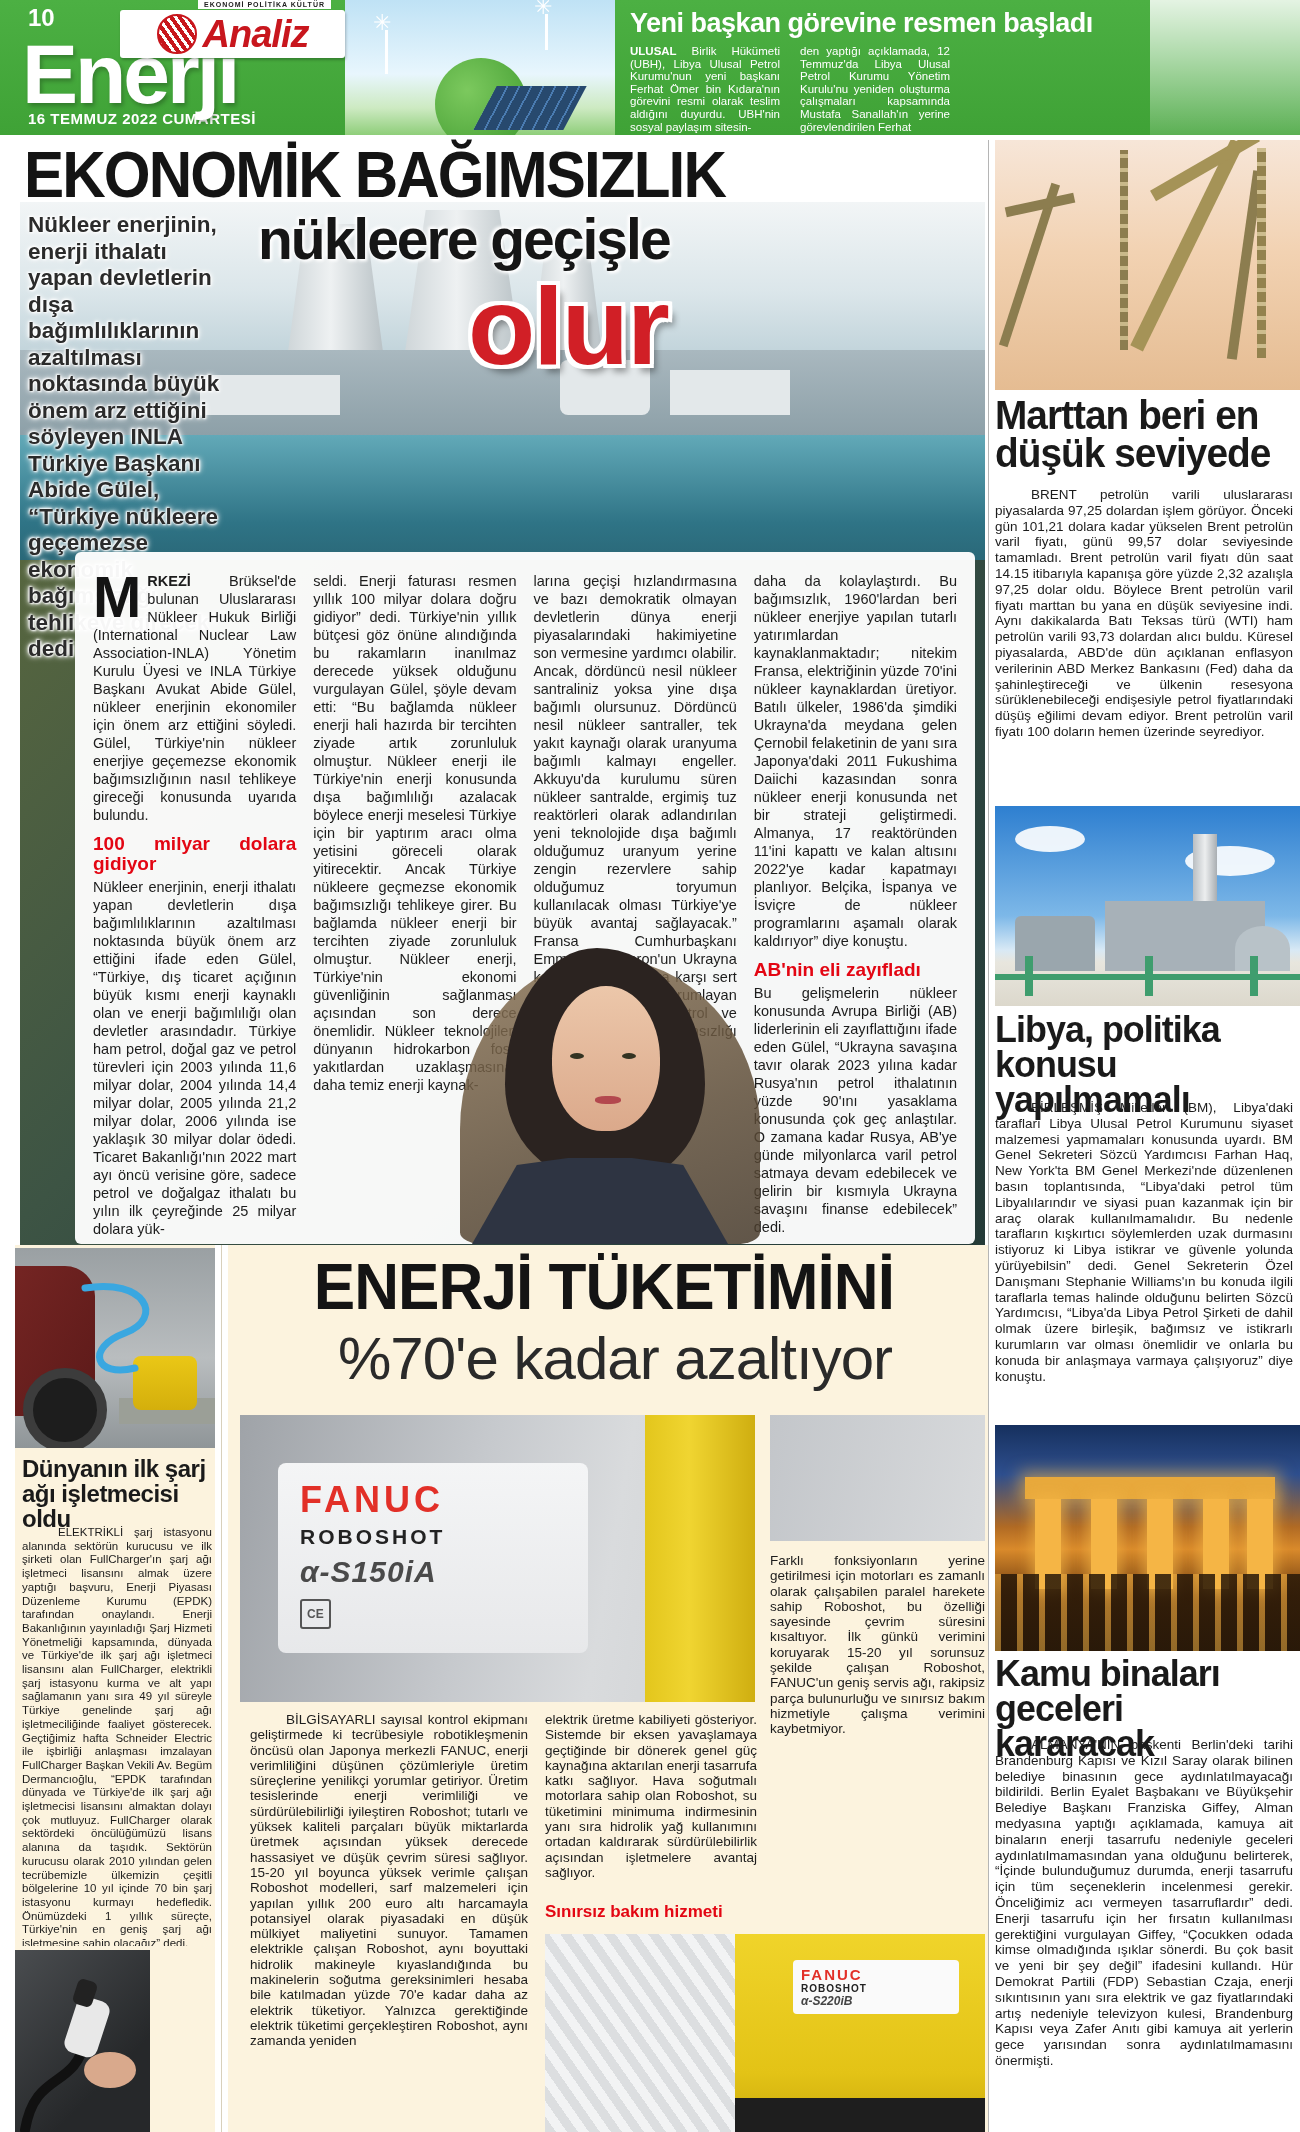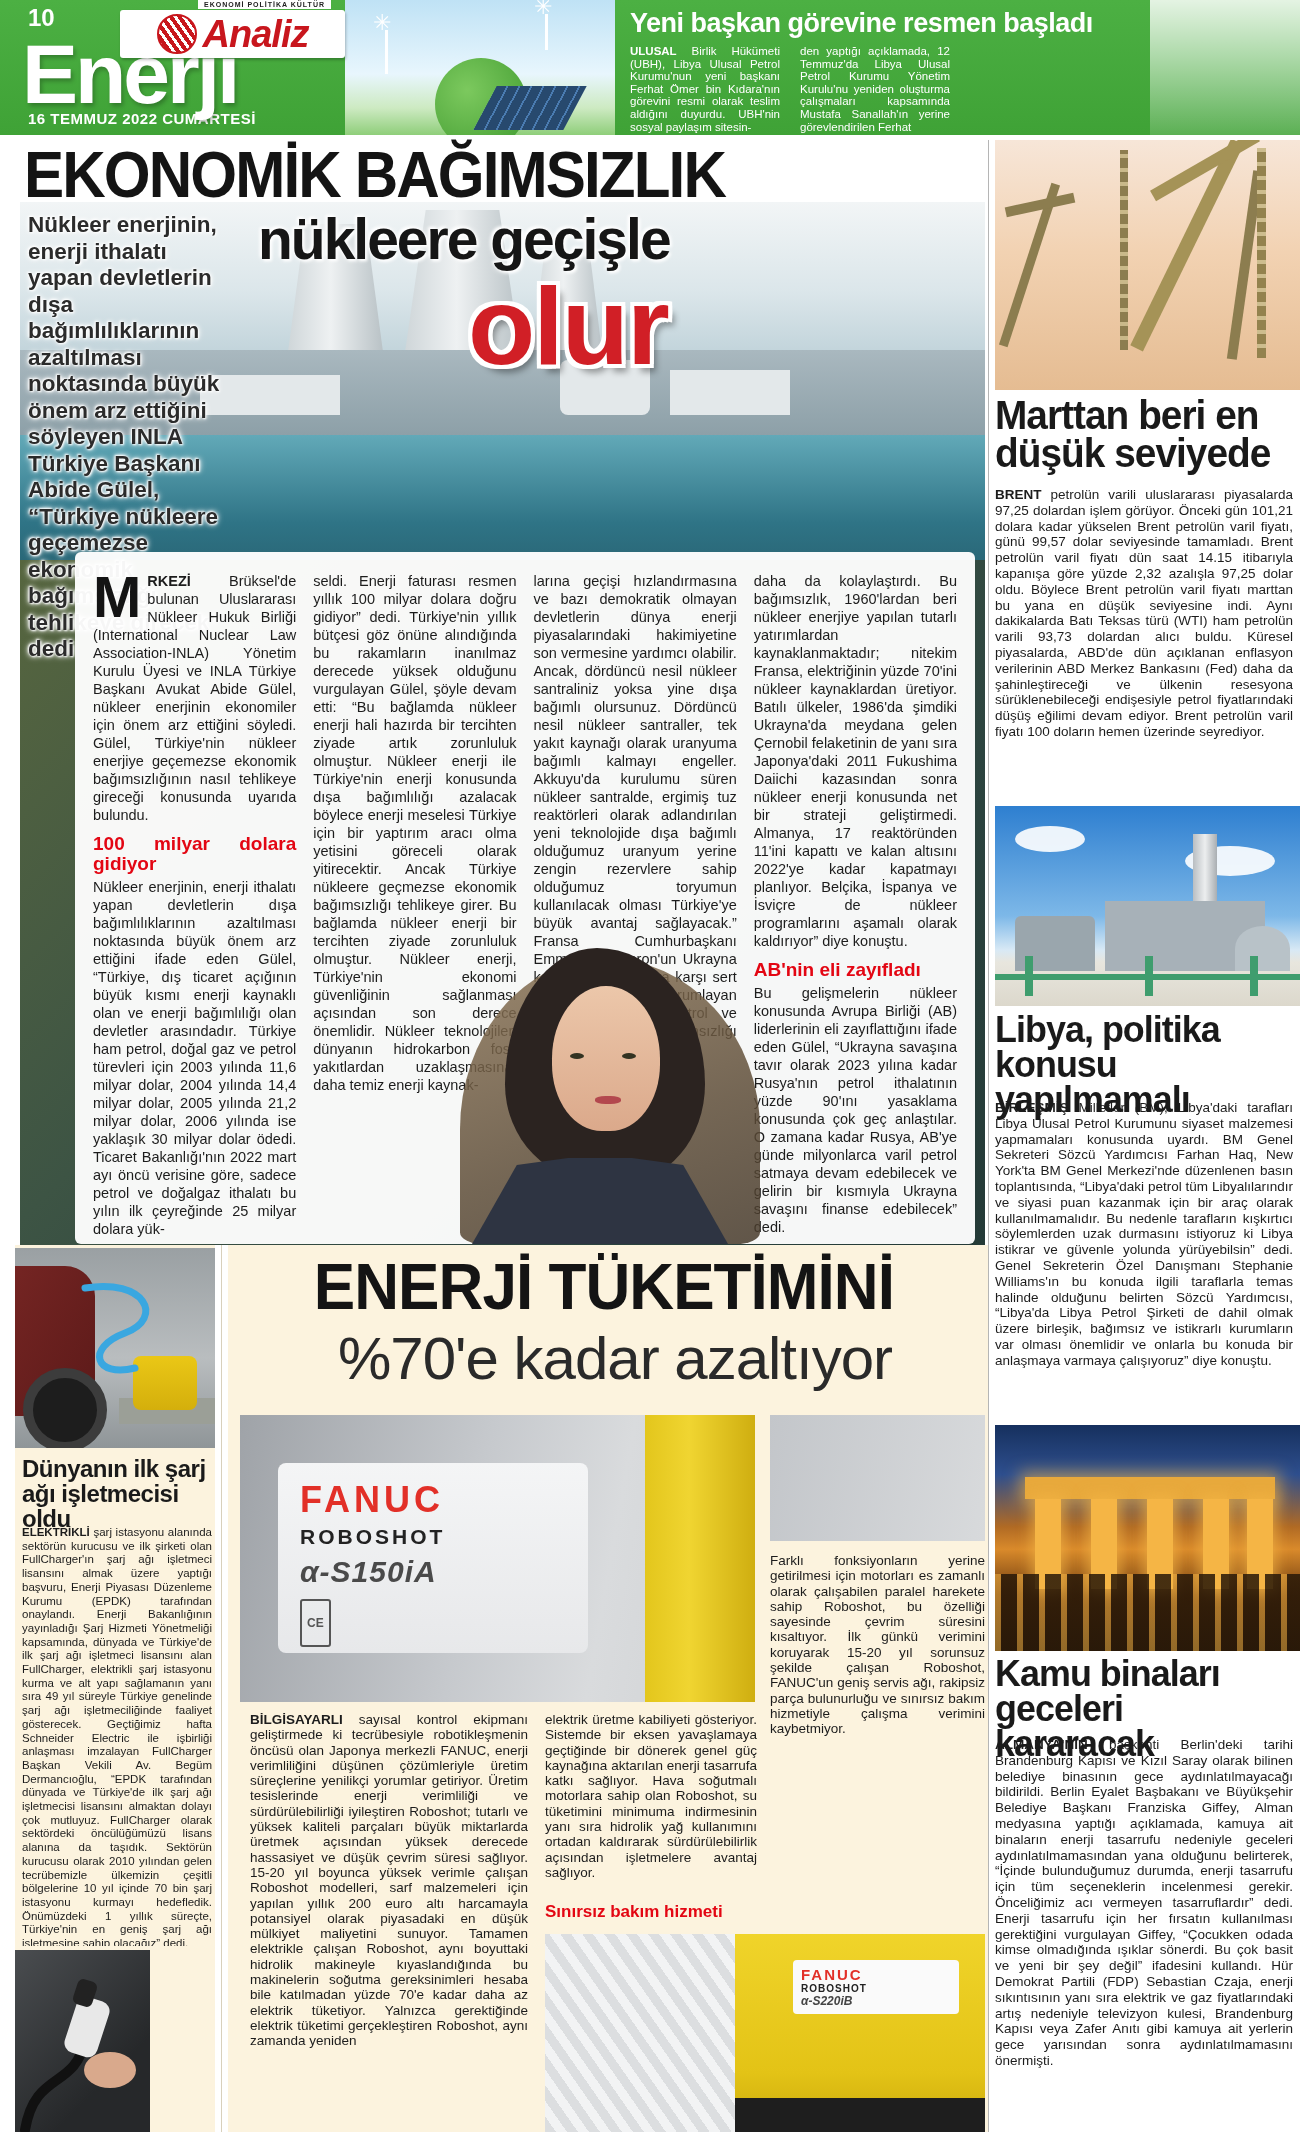--- a/index.html
+++ b/index.html
@@ -73,21 +73,21 @@
   .pt-lips{position:absolute;left:165px;top:148px;width:26px;height:8px;background:#b3484e;border-radius:40%;}
   .pt-body{position:absolute;left:10px;top:210px;width:320px;height:86px;background:#2e3442;
            clip-path:polygon(10% 100%,24% 8%,40% 0,60% 0,76% 8%,90% 100%);}
 
   
   .vline{left:988px;top:140px;width:1px;height:1992px;background:#b5b5b5;}
   .sb-img{left:995px;width:305px;overflow:hidden;}
   .sb-h{left:995px;width:300px;margin:0;color:#1a1a1a;font-weight:800;letter-spacing:-1px;
         transform:scaleX(.97);transform-origin:left top;line-height:.95;}
   .sb-b{left:995px;width:298px;font-size:13.5px;line-height:15.8px;text-align:justify;margin:0;overflow:hidden;}
-  .sb-b b,.bl-b b,.m-col b{font-weight:700;}
+  .sb-b b,.bl-b b,.m-col b{font-weight:400;margin-left:36px;}
   .pump{position:absolute;background:#8c7d4f;}
   .pj-img{background:linear-gradient(180deg,#f7e6d8 0%,#f2d2b2 45%,#e5bc92 100%);}
   .plant-img{background:linear-gradient(180deg,#2e7fd0 0%,#7db8e8 55%,#d8e9f5 72%,#e8e6de 78%,#dcd8cc 100%);}
   .cloud{position:absolute;background:#fff;border-radius:50%;opacity:.9;}
   .chimney{position:absolute;background:linear-gradient(90deg,#b9bec2,#eceeef 50%,#a9aeb2);}
   .plant-block{position:absolute;background:#a7b1b8;}
   .pipe{position:absolute;background:#3f9d6e;}
   .gate-img{background:linear-gradient(180deg,#16305e 0%,#2e4f8e 22%,#b06a24 45%,#d98a2b 55%,#6e3c10 75%,#2e1d0c 100%);}
   .gate-col{position:absolute;background:#f5b545;box-shadow:0 0 14px 4px rgba(245,181,69,.65);}
   .gate-top{position:absolute;background:#e8a93c;box-shadow:0 0 16px 5px rgba(245,181,69,.6);}
@@ -111,21 +111,21 @@
   
   .m-h1{left:245px;top:1250px;width:740px;text-align:center;font-size:64px;font-weight:800;letter-spacing:-1px;
         color:#141414;transform:scaleX(.97);transform-origin:left top;}
   .m-h2{left:245px;top:1324px;width:740px;text-align:center;font-size:60px;font-weight:400;letter-spacing:-1px;color:#2a2a2a;}
   .m-img1{left:240px;top:1415px;width:515px;height:287px;overflow:hidden;
           background:linear-gradient(100deg,#9fa3a8 0%,#c6c9cd 45%,#d9dbdd 70%,#cfd1d3 100%);}
   .fanuc-panel{position:absolute;left:38px;top:48px;width:310px;height:190px;background:linear-gradient(180deg,#f4f5f6,#e7e8ea);border-radius:8px;padding:16px 0 0 22px;box-sizing:border-box;}
   .fanuc-brand{color:#e23028;font-size:36px;font-weight:800;letter-spacing:4px;}
   .fanuc-line{color:#222;font-size:21px;font-weight:800;letter-spacing:3px;margin-top:4px;}
   .fanuc-model{color:#4a4a4a;font-size:30px;font-weight:700;font-style:italic;margin-top:6px;letter-spacing:1px;}
-  .fanuc-ce{display:inline-block;margin-top:10px;border:2px solid #555;color:#555;font-size:12px;font-weight:700;padding:15px 5px;border-radius:3px;}
+  .fanuc-ce{display:inline-block;margin-top:10px;border:2px solid #555;color:#555;font-size:12px;font-weight:700;padding:6px 5px;border-radius:3px;}
   .m-yellow{position:absolute;right:0;top:0;width:110px;height:100%;
             background:linear-gradient(90deg,#e3c61c,#f0d531 40%,#cfae10);}
   .m-img1b{left:770px;top:1415px;width:215px;height:126px;background:linear-gradient(100deg,#c3c6ca,#d8dadc);}
   .m-col{position:absolute;font-size:13.5px;line-height:15.3px;text-align:justify;overflow:hidden;}
   .m-col p{margin:0;}
   .m-col1{left:250px;top:1712px;width:278px;height:418px;}
   .m-col2{left:545px;top:1712px;width:212px;height:192px;}
   .m-col3{left:770px;top:1553px;width:215px;height:372px;}
   .m-sub{left:545px;top:1902px;margin:0;color:#e30613;font-size:17px;font-weight:800;}
   .m-img2{left:545px;top:1934px;width:440px;height:198px;overflow:hidden;

